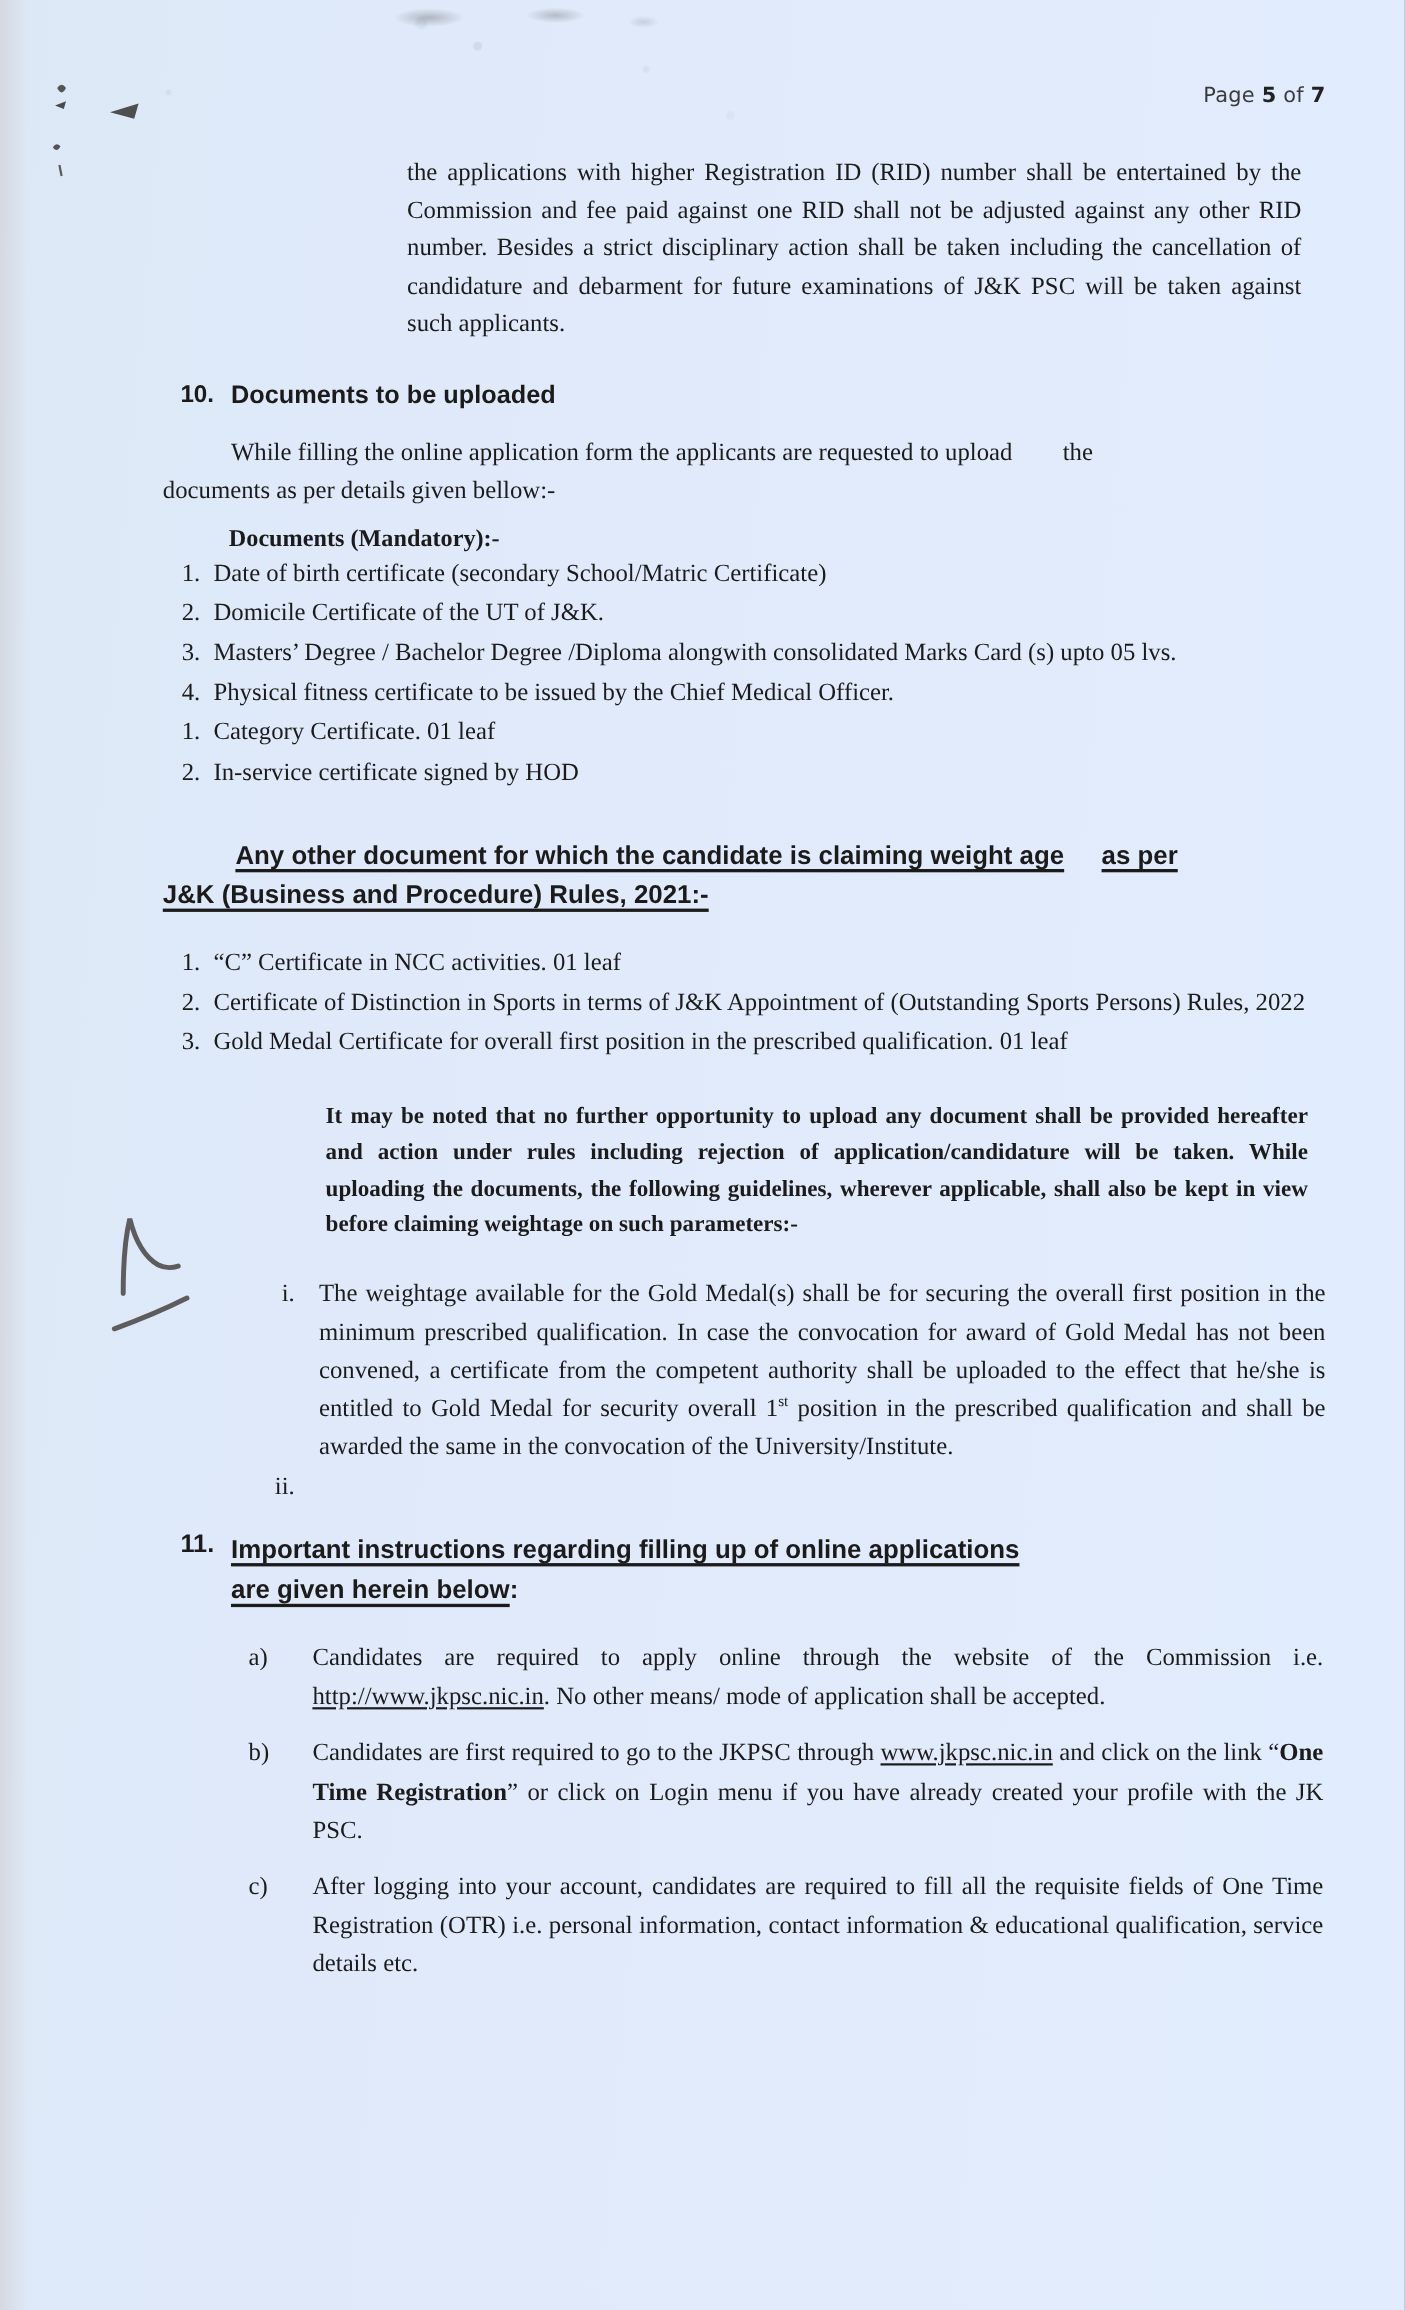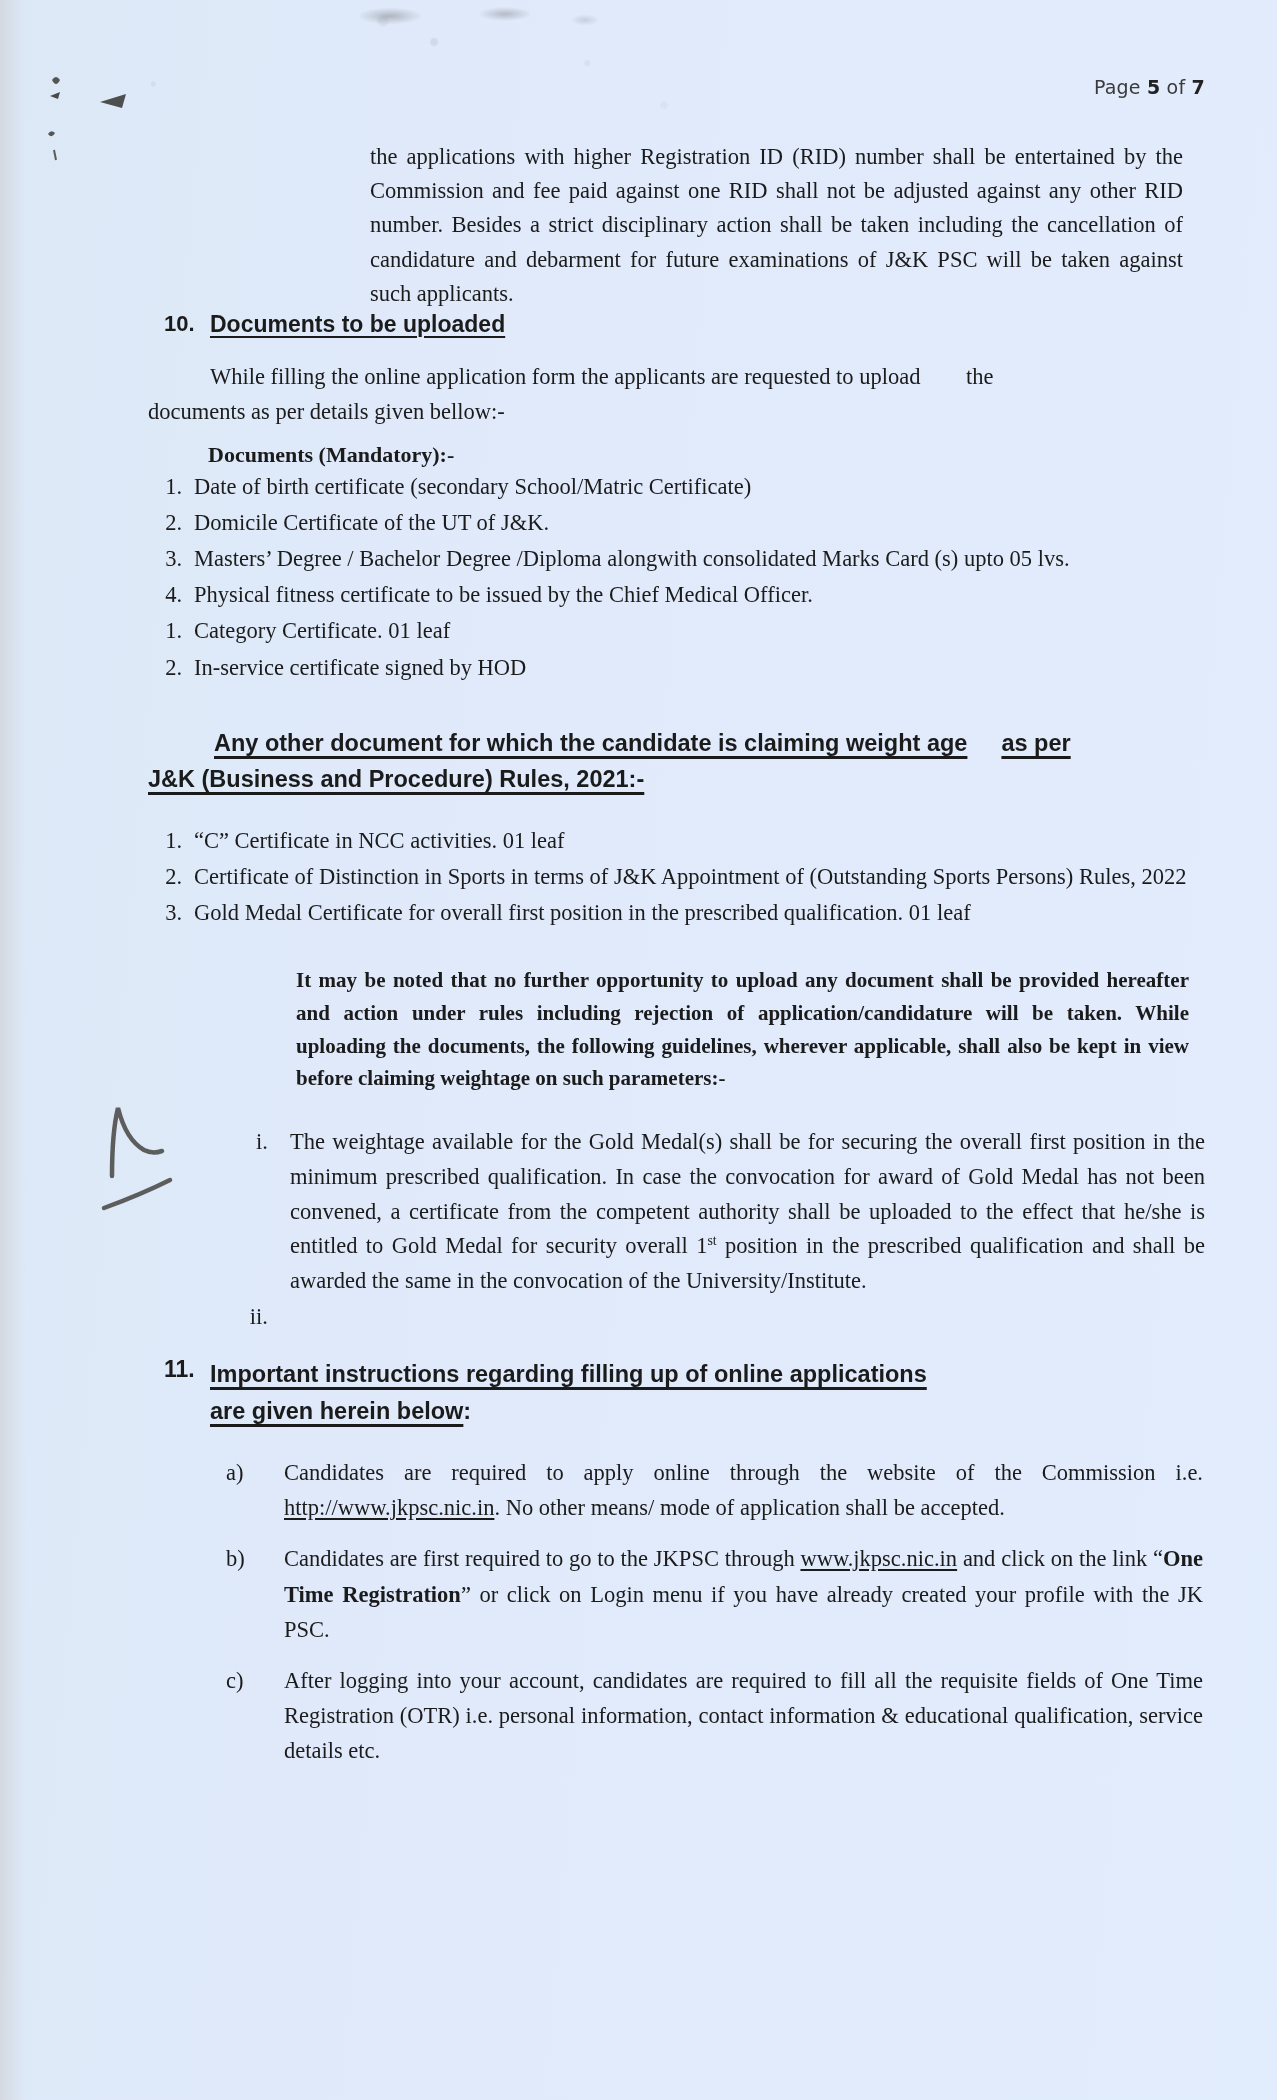--- a/index.html
+++ b/index.html
@@ -82,35 +82,35 @@
   .para {
     text-align: justify;
     font-size: 22.5px;
     margin-left: 222px;
     margin-right: 30px;
     text-justify: inter-word;
   }
 
   .sec {
     display: flex;
+    margin-top: 34px;
   }
   .sec-num {
     width: 62px;
     flex: none;
     font-family: "Liberation Sans", sans-serif;
     font-weight: 700;
     font-size: 22px;
     padding-left: 16px;
     box-sizing: border-box;
   }
   .sec-title {
     font-family: "Liberation Sans", sans-serif;
     font-weight: 700;
     font-size: 23px;
-    text-decoration: underline;
     text-underline-offset: 4px;
     text-decoration-thickness: 2px;
     text-align: right;
   }
 
   .sec-title-block {
     font-family: "Liberation Sans", sans-serif;
     font-weight: 700;
     font-size: 23.5px;
     text-align: justify;

